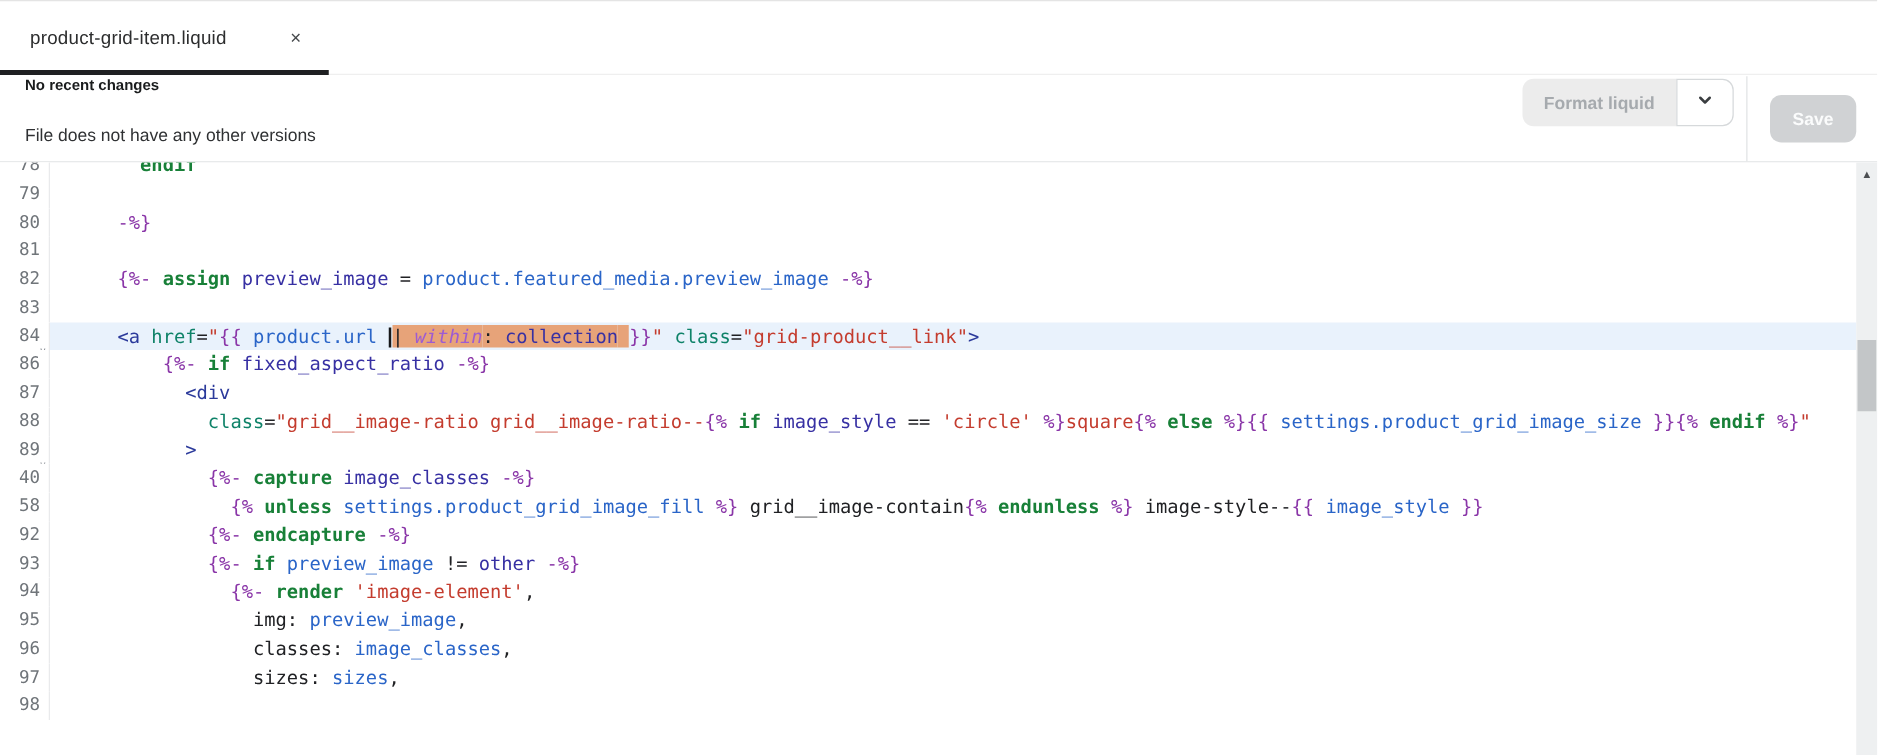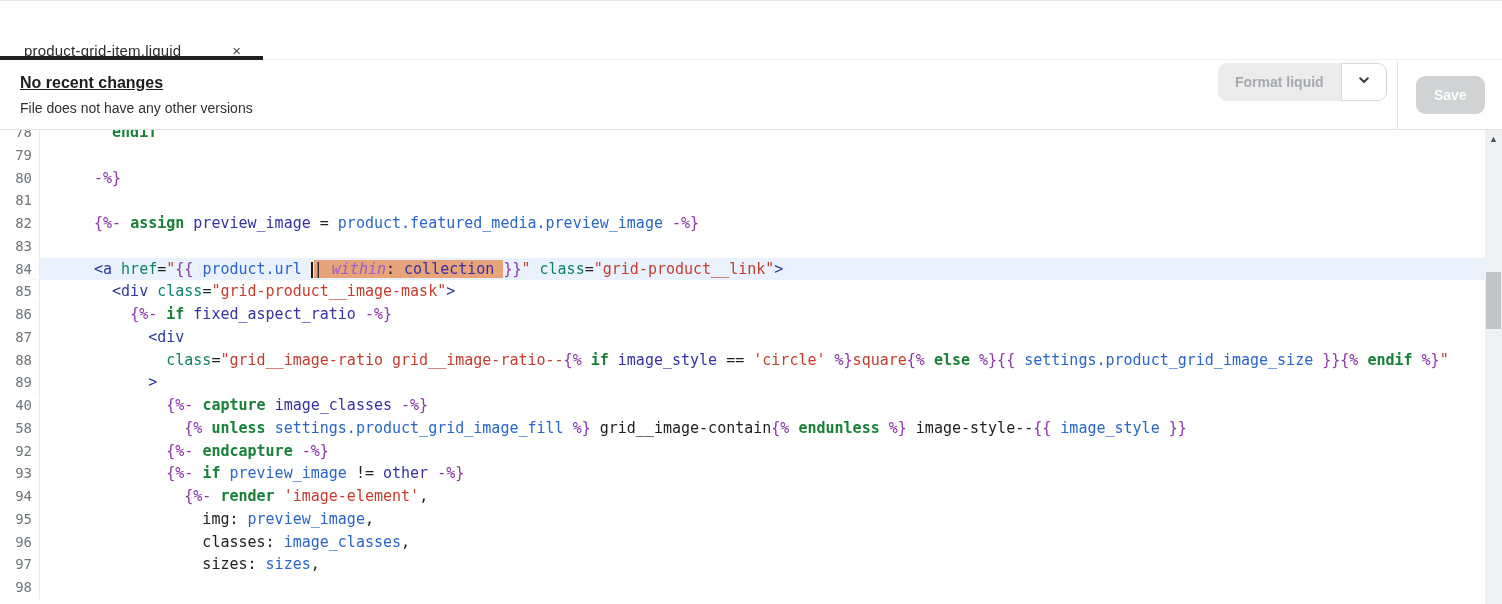--- a/index.html
+++ b/index.html
@@ -2,30 +2,30 @@
 <html style="--c-active_line: #e9f2fc; --c-selection: #e7a379; --c-plain: #202124; --c-keyword: #188038; --c-attribute: #0e8268; --c-tag: #2b3a9b; --c-variable: #3730a3; --c-property: #2a65c8; --c-string: #c43c2e; --c-delimiter: #8a36a8; --c-filter: #9d5bd2; --c-line_number: #70757a;"><head>
 <meta charset="utf-8">
 <style>
   * { margin:0; padding:0; box-sizing:border-box; }
   html,body { width:1502px; height:604px; overflow:hidden; background:#fff;
     font-family:"Liberation Sans", sans-serif; }
   .stage { position:relative; width:1502px; height:604px; background:#fff; overflow:hidden; }
 
   
   .tab-bar { position:absolute; top:0; left:0; right:0; height:60px; background:#fff;
-    border-top:1px solid #e4e4e4; border-bottom:1px solid #efefef; display:flex;align-items:flex-end; }
+    border-top:1px solid #e4e4e4; border-bottom:1px solid #efefef; display:flex; }
   .tab { position:relative; width:263px; display:flex; align-items:center; padding:0 18px 0 24px; cursor:pointer; }
   .tab-label { flex:1; font-size:15px; color:#2c2d2e; letter-spacing:.2px; }
   .tab-close { font-size:15px; color:#46494c; padding:0 4px; }
   .tab-underline { position:absolute; left:0; right:0; bottom:-1px; height:4px; background:#1f2022; }
 
   
   .version-header { position:absolute; top:61px; left:0; right:0; height:69px; background:#fff;
     border-bottom:1px solid #e1e3e5; }
-  .vh-title { position:absolute; left:20px; top:13px; font-size:16px; font-weight:bold; color:#1a1c1d;text-decoration:underline; }
+  .vh-title { position:absolute; left:20px; top:0; font-size:12px; font-weight:bold; color:#1a1c1d; }
   .vh-sub { position:absolute; left:20px; top:39px; font-size:14px; color:#2f3133; }
   .vh-divider { position:absolute; left:1397px; top:0; bottom:0; width:1px; background:#e1e3e5; }
   .split-btn { position:absolute; left:1218px; top:2px; height:38px; display:flex; }
   .split-main { height:38px; background:#ececec; color:#a6aaae; font-size:14px; font-weight:bold;
     display:flex; align-items:center; padding:0 17px; border-radius:9px 0 0 9px; }
   .split-arrow { width:46px; height:38px; background:#fff; border:1px solid #d6d9db;
     border-radius:0 9px 9px 0; display:flex; align-items:center; justify-content:center; cursor:pointer; }
   .save-btn { position:absolute; left:1416px; top:15px; height:38px; min-width:66px; background:#d0d2d4;
     color:#fbfcfc; font-size:14px; font-weight:bold; border:none; border-radius:9px; padding:0 18px; }
 
@@ -114,24 +114,20 @@
         </div>
         <div class="row">
           <div class="gut">83</div>
           <div class="codepart"></div>
         </div>
         <div class="row active">
           <div class="gut">84<span class="fold">∨</span></div>
           <div class="codepart"><span class="tk-g">&lt;a</span><span class="tk-t"> </span><span class="tk-a">href</span><span class="tk-t">=</span><span class="tk-s">"</span><span class="tk-d">{{</span><span class="tk-t"> </span><span class="tk-p">product.url</span><span class="tk-t"> </span><span class="caret"></span><span class="tk-t sel">| </span><span class="tk-f sel">within</span><span class="tk-t sel">: </span><span class="tk-v sel">collection</span><span class="tk-t sel"> </span><span class="tk-d">}}</span><span class="tk-s">"</span><span class="tk-t"> </span><span class="tk-a">class</span><span class="tk-t">=</span><span class="tk-s">"grid-product__link"</span><span class="tk-g">&gt;</span></div>
         </div>
         <div class="row">
-          <div class="gut">85<span class="fold">∨</span></div>
-          <div class="codepart"><span class="tk-t">  </span><span class="tk-g">&lt;div</span><span class="tk-t"> </span><span class="tk-a">class</span><span class="tk-t">=</span><span class="tk-s">"grid-product__image-mask"</span><span class="tk-g">&gt;</span></div>
-        </div>
-        <div class="row">
           <div class="gut">86</div>
           <div class="codepart"><span class="tk-t">    </span><span class="tk-d">{%-</span><span class="tk-t"> </span><span class="tk-k">if</span><span class="tk-t"> </span><span class="tk-v">fixed_aspect_ratio</span><span class="tk-t"> </span><span class="tk-d">-%}</span></div>
         </div>
         <div class="row">
           <div class="gut">87</div>
           <div class="codepart"><span class="tk-t">      </span><span class="tk-g">&lt;div</span></div>
         </div>
         <div class="row">
           <div class="gut">88</div>
           <div class="codepart"><span class="tk-t">        </span><span class="tk-a">class</span><span class="tk-t">=</span><span class="tk-s">"grid__image-ratio grid__image-ratio--</span><span class="tk-d">{%</span><span class="tk-t"> </span><span class="tk-k">if</span><span class="tk-t"> </span><span class="tk-v">image_style</span><span class="tk-t"> == </span><span class="tk-s">'circle'</span><span class="tk-t"> </span><span class="tk-d">%}</span><span class="tk-s">square</span><span class="tk-d">{%</span><span class="tk-t"> </span><span class="tk-k">else</span><span class="tk-t"> </span><span class="tk-d">%}</span><span class="tk-d">{{</span><span class="tk-t"> </span><span class="tk-p">settings.product_grid_image_size</span><span class="tk-t"> </span><span class="tk-d">}}</span><span class="tk-d">{%</span><span class="tk-t"> </span><span class="tk-k">endif</span><span class="tk-t"> </span><span class="tk-d">%}</span><span class="tk-s">"</span></div>

